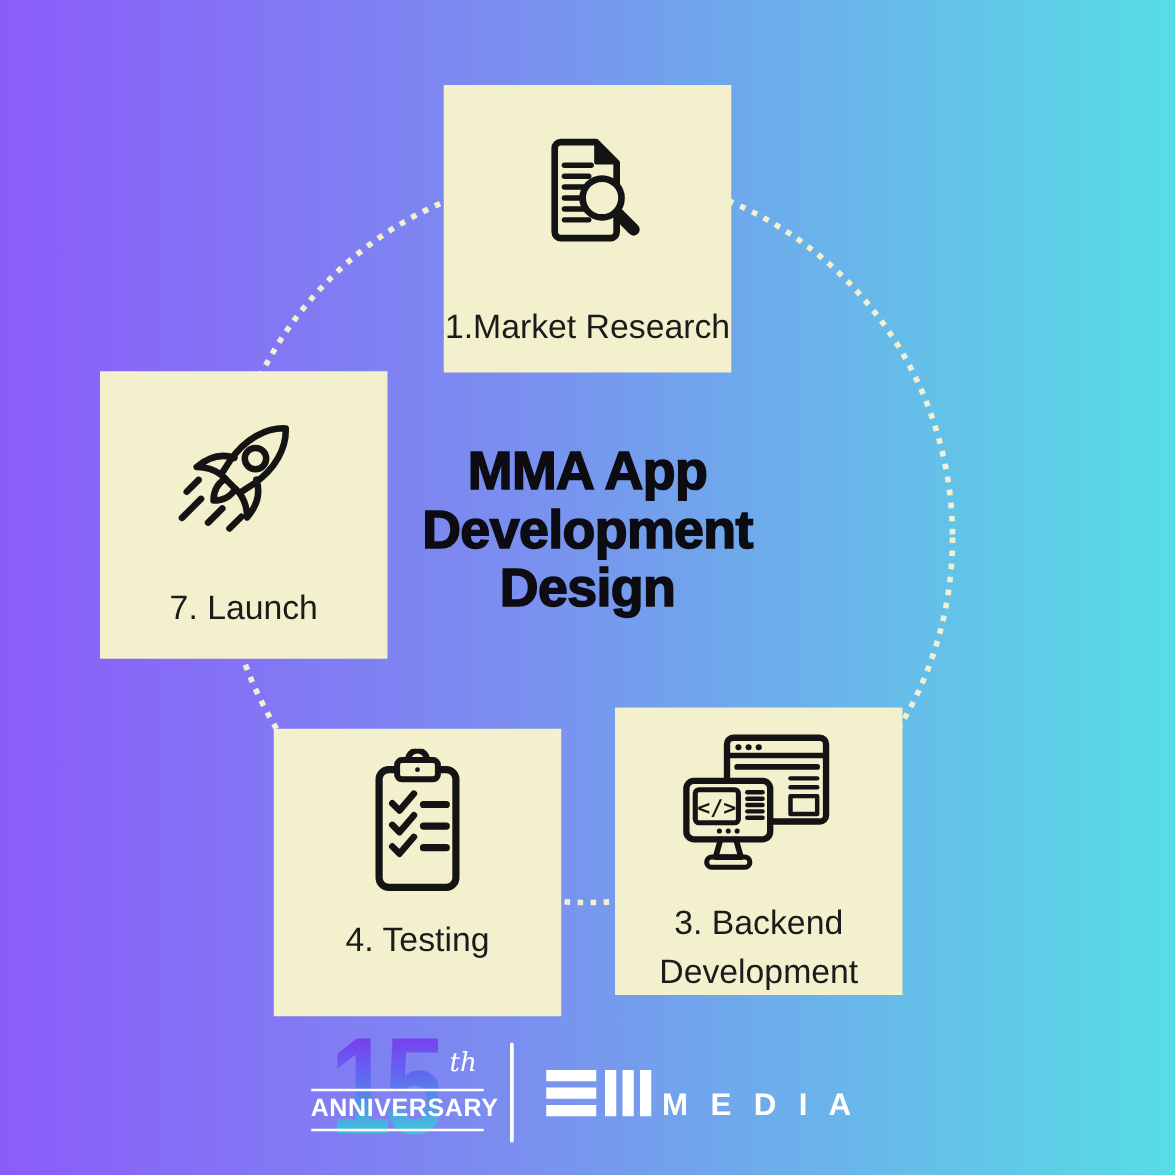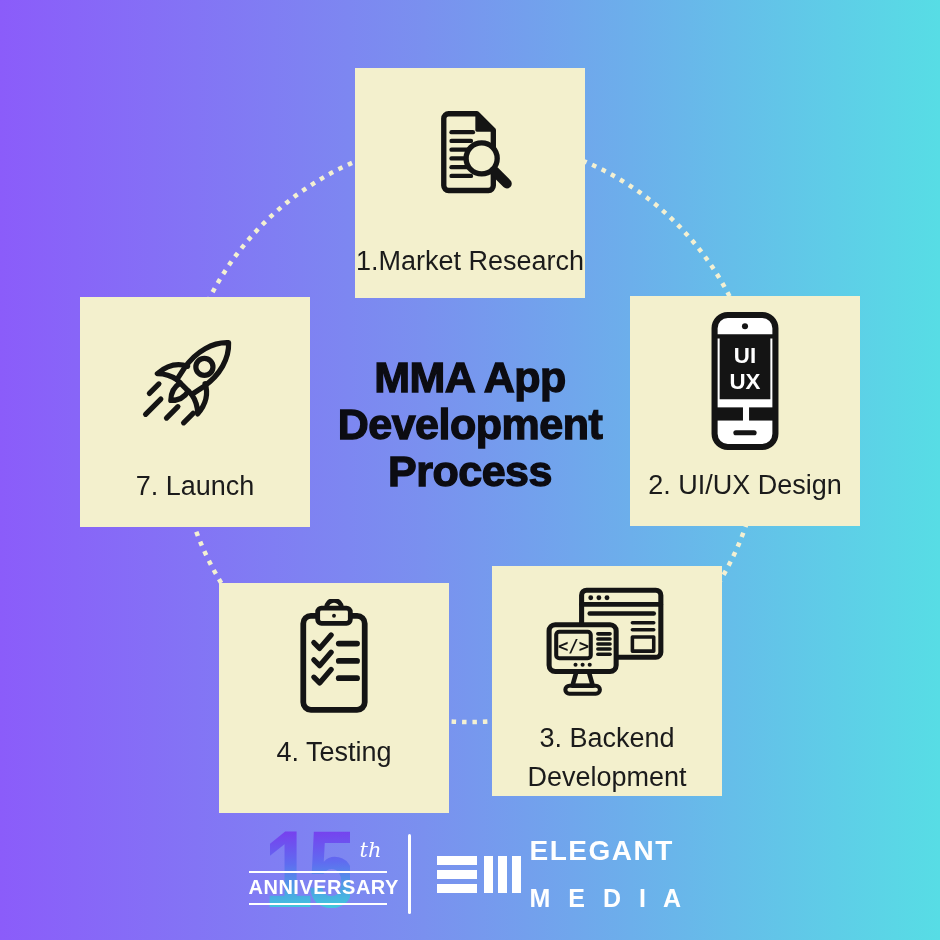--- a/index.html
+++ b/index.html
@@ -98,36 +98,20 @@
           <line x1="36" y1="65" x2="54" y2="65"></line>
           <line x1="36" y1="74" x2="56" y2="74"></line>
         </g>
         <circle cx="67" cy="56" r="16" fill="#f3f0cd" stroke-width="5.5"></circle>
         <line x1="80" y1="69" x2="93" y2="82" stroke-width="10"></line>
       </svg>
     </div>
     <div class="card-label">1.Market Research</div>
   </div>
 
-  <div class="card card-2">
-    <div class="icon-area">
-      <svg width="92" height="142" viewBox="0 0 90 140" fill="none">
-        <rect x="15" y="5" width="60" height="130" rx="13" fill="#ffffff" stroke="#141414" stroke-width="6"></rect>
-        <circle cx="45" cy="16" r="3" fill="#141414"></circle>
-        <line x1="15" y1="26" x2="75" y2="26" stroke="#141414" stroke-width="4"></line>
-        <rect x="20" y="26" width="50" height="62" fill="#141414"></rect>
-        <text x="45" y="52" text-anchor="middle" font-size="22" font-weight="bold" fill="#ffffff" font-family="Liberation Sans, sans-serif">UI</text>
-        <text x="45" y="78" text-anchor="middle" font-size="22" font-weight="bold" fill="#ffffff" font-family="Liberation Sans, sans-serif">UX</text>
-        <rect x="17" y="96" width="26" height="13" fill="#141414"></rect>
-        <rect x="49" y="96" width="24" height="13" fill="#141414"></rect>
-        <line x1="36" y1="121" x2="54" y2="121" stroke="#141414" stroke-width="5" stroke-linecap="round"></line>
-      </svg>
-    </div>
-    <div class="card-label">2. UI/UX Design</div>
-  </div>
 
   <div class="card card-3">
     <div class="icon-area">
       <svg width="128" height="114" viewBox="0 0 126 112" fill="none" stroke="#141414" stroke-linecap="round" stroke-linejoin="round">
 
         <rect x="38" y="4" width="78" height="66" rx="5" stroke-width="5"></rect>
         <circle cx="47" cy="11.5" r="2.4" fill="#141414" stroke="none"></circle>
         <circle cx="55" cy="11.5" r="2.4" fill="#141414" stroke="none"></circle>
         <circle cx="63" cy="11.5" r="2.4" fill="#141414" stroke="none"></circle>
         <line x1="38" y1="18" x2="116" y2="18" stroke-width="4.5"></line>
@@ -195,21 +179,21 @@
           <line x1="48" y1="103" x2="58" y2="93"></line>
         </g>
       </svg>
     </div>
     <div class="card-label">7. Launch</div>
   </div>
 
   <h1 class="title">
     <span>MMA App</span>
     <span>Development</span>
-    <span>Process</span>
+    <span>Design</span>
   </h1>
 
   <div class="footer">
     <div class="anniv">
       <div class="anniv-num">15</div>
       <div class="anniv-th">th</div>
       <div class="anniv-label">ANNIVERSARY</div>
     </div>
     <div class="divider"></div>
     <div class="em">
@@ -217,19 +201,18 @@
         <span></span>
           <span></span>
           <span></span>
       </div>
       <div class="em-vbars">
         <span></span>
           <span></span>
           <span></span>
       </div>
       <div class="em-text">
-        <div class="em-line1">ELEGANT</div>
         <div class="em-line2">M E D I A</div>
       </div>
     </div>
   </div>
 
 </div>
 
 </body></html>

